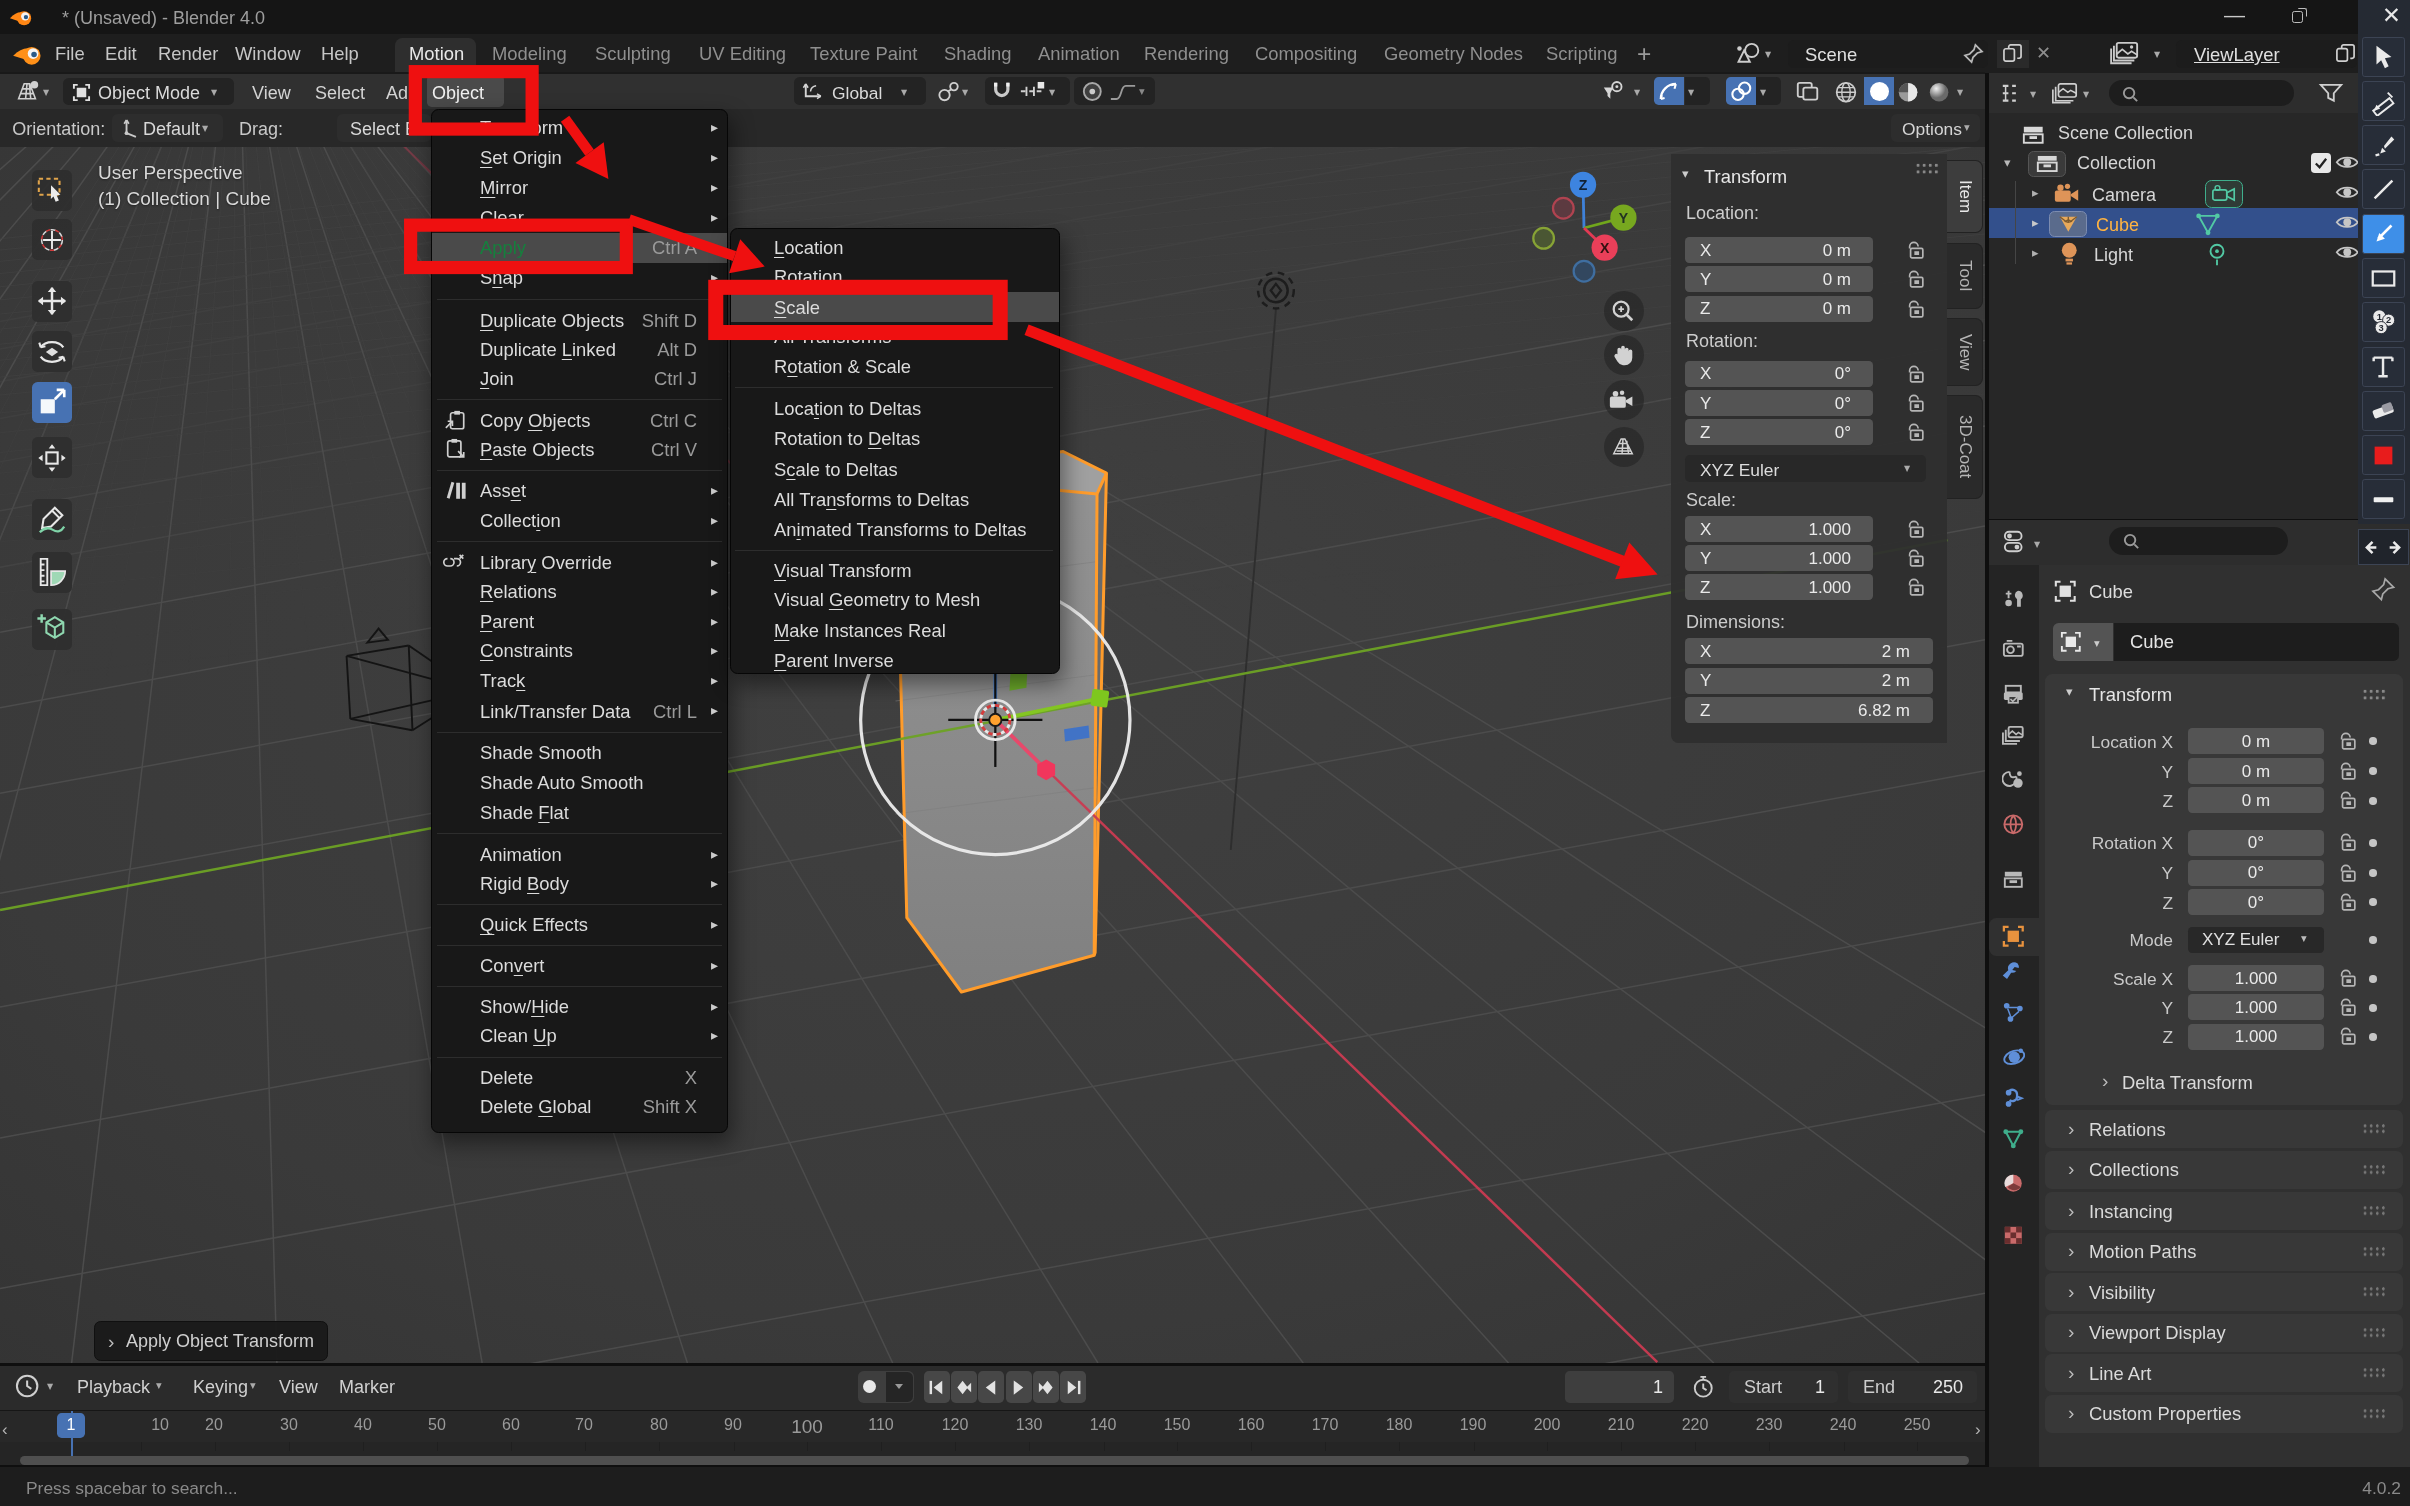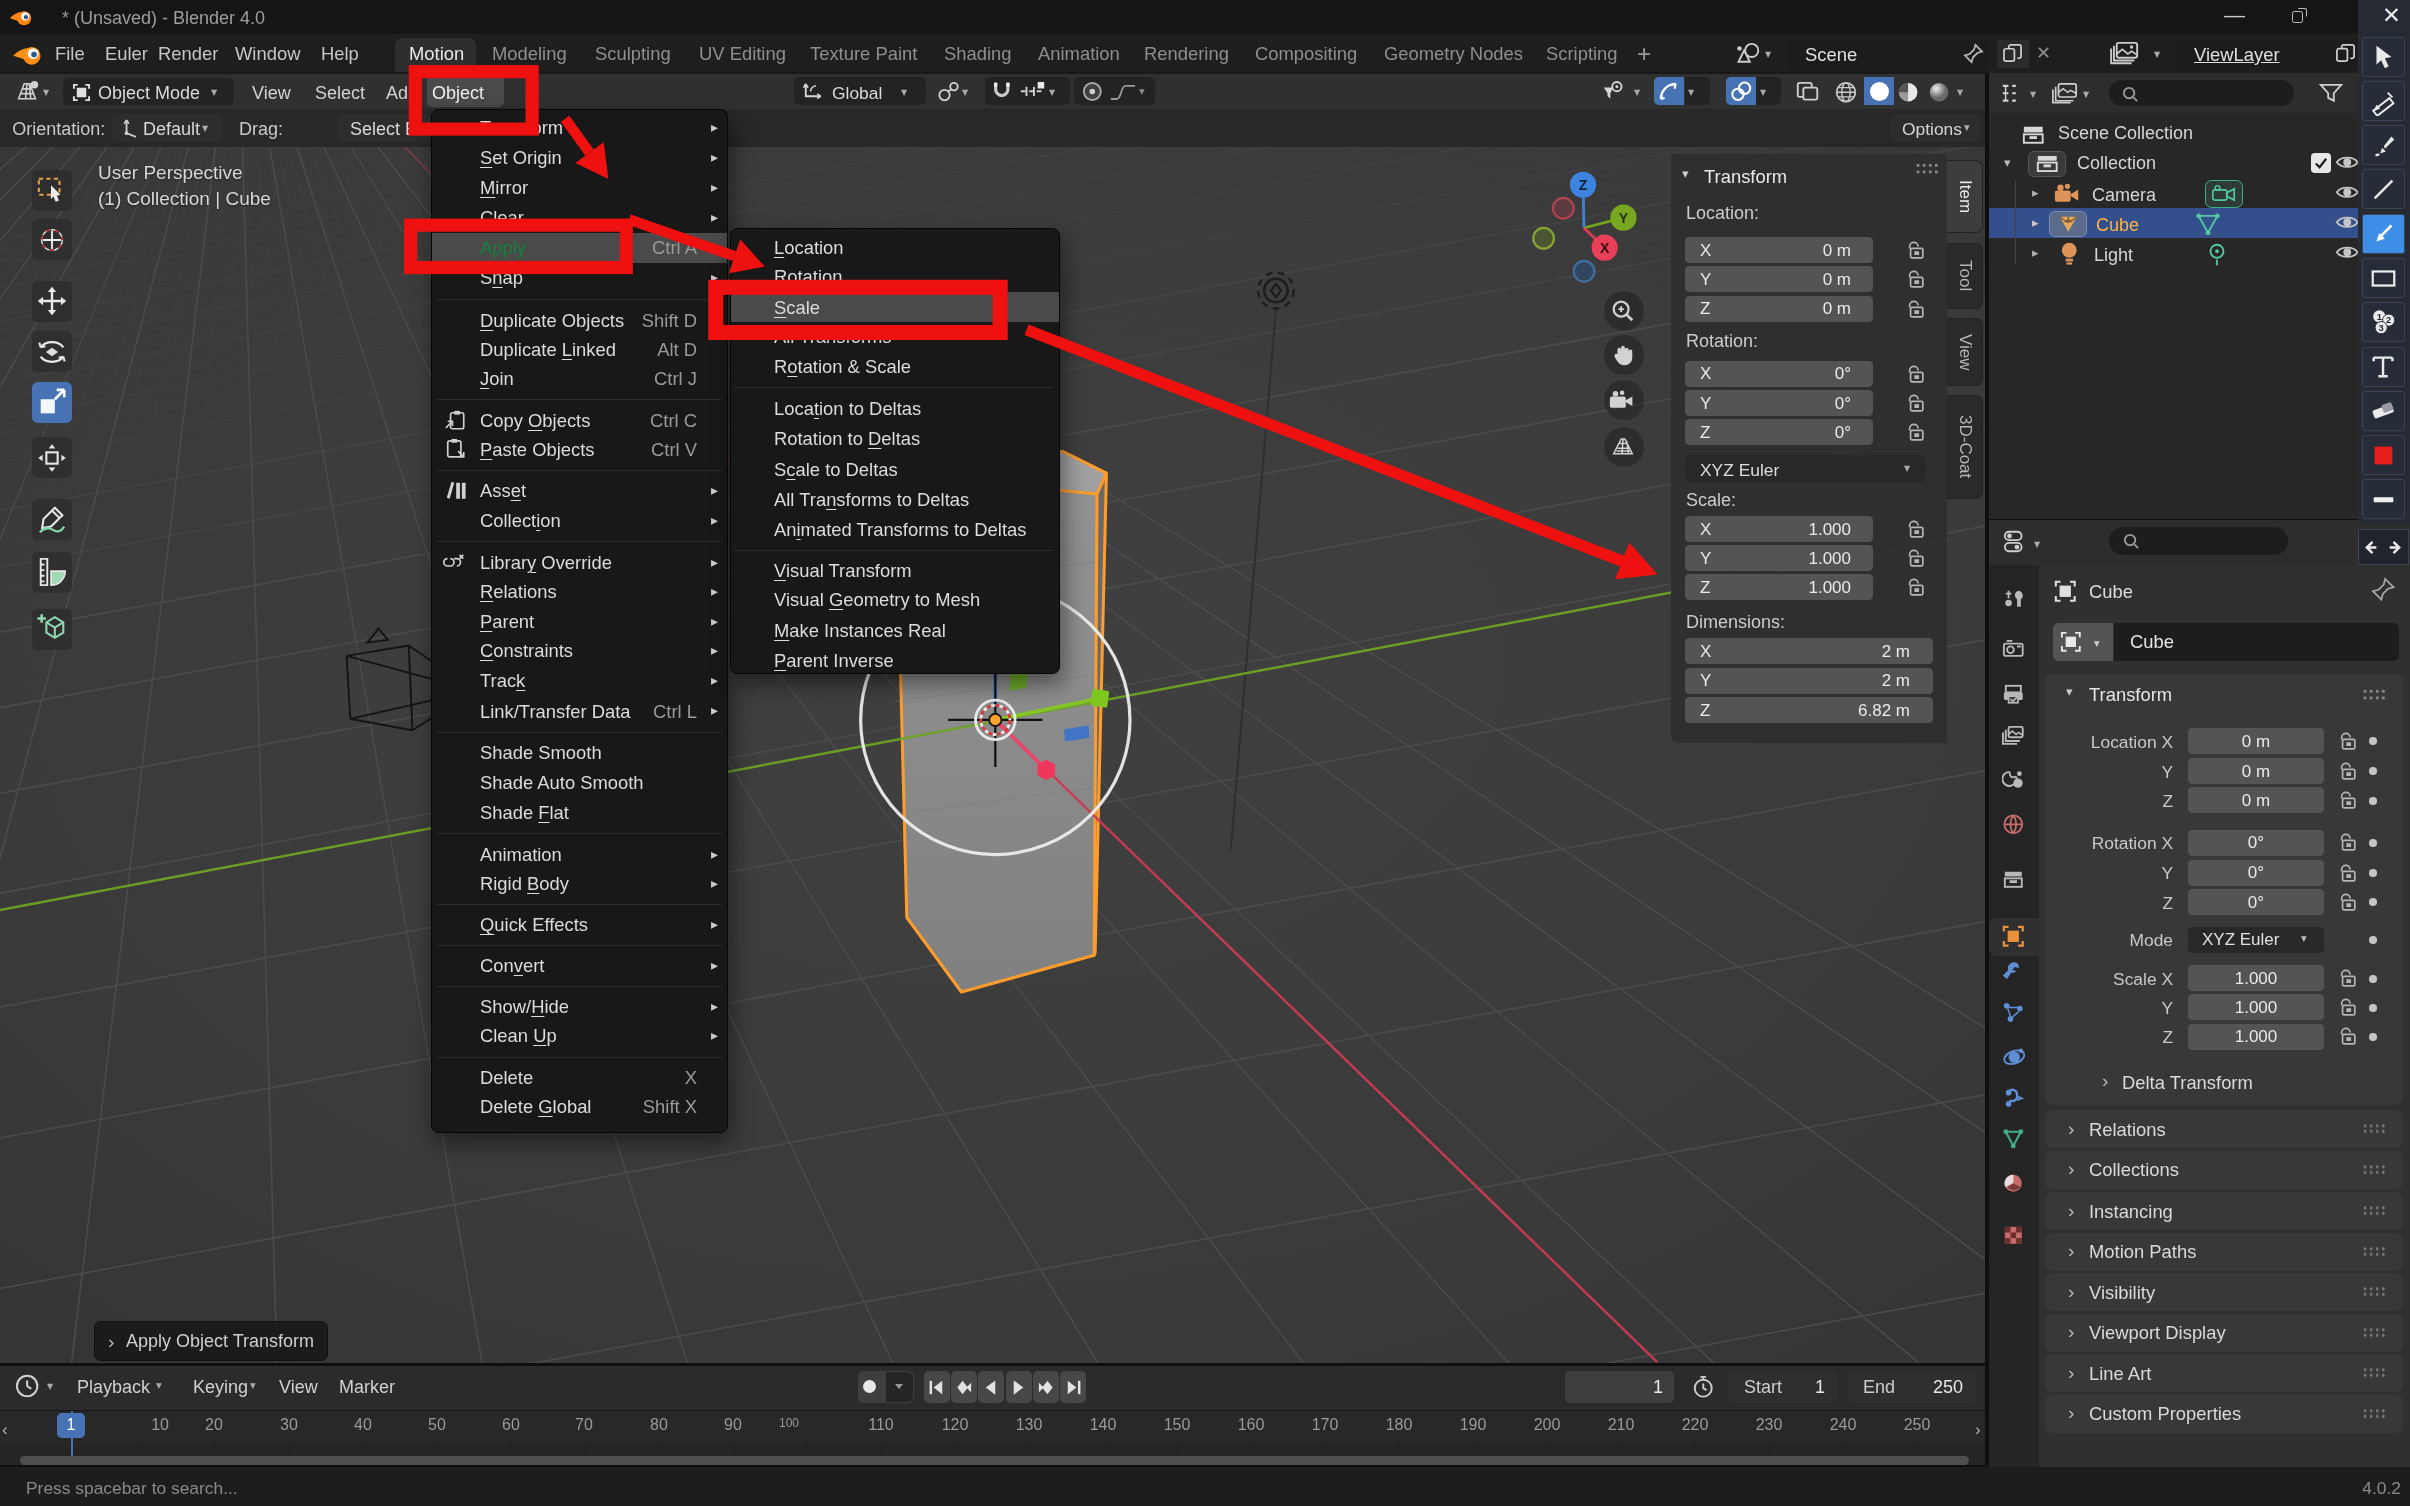--- a/index.html
+++ b/index.html
@@ -207,21 +207,21 @@
 <div class="abs" style="left:2292px;top:11.3px;width:11.3px;height:11.3px;border:1.5px solid #bdbdbd;border-radius:2.4px"></div>
 <div class="abs" style="left:2296px;top:7.5px;width:11.3px;height:11.3px;border:1.5px solid #bdbdbd;border-radius:2.4px;border-bottom:none;border-left:none;clip-path:polygon(20% 0, 100% 0, 100% 80%, 82% 80%, 82% 18%, 20% 18%)"></div>
 <div class="abs " style="left:0px;top:34px;width:2411px;height:40px;background:#1e1e1e"></div>
 <svg class="abs" style="left:11.3px;top:41px" width="34" height="26" viewBox="0 0 36 28">
       <path d="M2 16 C8 10 14 7 20 8 L30 10 L22 22 Z" fill="#ff9018"></path>
       <circle cx="22" cy="16" r="9.5" fill="#ff9018"></circle>
       <circle cx="23.5" cy="13.5" r="5.8" fill="#f4f4f4"></circle>
       <circle cx="24.5" cy="14.5" r="3" fill="#2a5a87"></circle>
     </svg>
 <div class="abs " style="left:55px;top:43px;font-size:18.4px;color:#c6c6c6;white-space:nowrap;">File</div>
-<div class="abs " style="left:105px;top:43px;font-size:18.4px;color:#c6c6c6;white-space:nowrap;">Euler</div>
+<div class="abs " style="left:105px;top:43px;font-size:18.4px;color:#c6c6c6;white-space:nowrap;">Edit</div>
 <div class="abs " style="left:158px;top:43px;font-size:18.4px;color:#c6c6c6;white-space:nowrap;">Render</div>
 <div class="abs " style="left:235px;top:43px;font-size:18.4px;color:#c6c6c6;white-space:nowrap;">Window</div>
 <div class="abs " style="left:321px;top:43px;font-size:18.4px;color:#c6c6c6;white-space:nowrap;">Help</div>
 <div class="abs" style="left:395px;top:38px;width:81px;height:36px;background:#2e2e2e;border-radius:7.5px 7.5px 0 0"></div>
 <div class="abs " style="left:409px;top:43px;font-size:18.4px;color:#e8e8e8;white-space:nowrap;">Motion</div>
 <div class="abs " style="left:492px;top:43px;font-size:18.4px;color:#8f8f8f;white-space:nowrap;">Modeling</div>
 <div class="abs " style="left:595px;top:43px;font-size:18.4px;color:#8f8f8f;white-space:nowrap;">Sculpting</div>
 <div class="abs " style="left:699px;top:43px;font-size:18.4px;color:#8f8f8f;white-space:nowrap;">UV Editing</div>
 <div class="abs " style="left:810px;top:43px;font-size:18.4px;color:#8f8f8f;white-space:nowrap;">Texture Paint</div>
 <div class="abs " style="left:944px;top:43px;font-size:18.4px;color:#8f8f8f;white-space:nowrap;">Shading</div>
@@ -748,21 +748,21 @@
 <div class="abs" style="left:409px;top:1416px;width:56px;text-align:center;font-size:16px;color:#9a9a9a">50</div>
 <div class="abs" style="left:437px;top:1442px;width:1.4px;height:9.4px;background:#1f1f1f"></div>
 <div class="abs" style="left:483px;top:1416px;width:56px;text-align:center;font-size:16px;color:#9a9a9a">60</div>
 <div class="abs" style="left:511px;top:1442px;width:1.4px;height:9.4px;background:#1f1f1f"></div>
 <div class="abs" style="left:556px;top:1416px;width:56px;text-align:center;font-size:16px;color:#9a9a9a">70</div>
 <div class="abs" style="left:585px;top:1442px;width:1.4px;height:9.4px;background:#1f1f1f"></div>
 <div class="abs" style="left:631px;top:1416px;width:56px;text-align:center;font-size:16px;color:#9a9a9a">80</div>
 <div class="abs" style="left:659px;top:1442px;width:1.4px;height:9.4px;background:#1f1f1f"></div>
 <div class="abs" style="left:705px;top:1416px;width:56px;text-align:center;font-size:16px;color:#9a9a9a">90</div>
 <div class="abs" style="left:734px;top:1442px;width:1.4px;height:9.4px;background:#1f1f1f"></div>
-<div class="abs" style="left:779px;top:1416px;width:56px;font-size:12px;color:#9a9a9a">100</div>
+<div class="abs" style="left:779px;top:1416px;width:56px;text-align:center;font-size:19px;color:#9a9a9a">100</div>
 <div class="abs" style="left:807px;top:1442px;width:1.4px;height:9.4px;background:#1f1f1f"></div>
 <div class="abs" style="left:853px;top:1416px;width:56px;text-align:center;font-size:16px;color:#9a9a9a">110</div>
 <div class="abs" style="left:881px;top:1442px;width:1.4px;height:9.4px;background:#1f1f1f"></div>
 <div class="abs" style="left:927px;top:1416px;width:56px;text-align:center;font-size:16px;color:#9a9a9a">120</div>
 <div class="abs" style="left:955px;top:1442px;width:1.4px;height:9.4px;background:#1f1f1f"></div>
 <div class="abs" style="left:1001px;top:1416px;width:56px;text-align:center;font-size:16px;color:#9a9a9a">130</div>
 <div class="abs" style="left:1029px;top:1442px;width:1.4px;height:9.4px;background:#1f1f1f"></div>
 <div class="abs" style="left:1075px;top:1416px;width:56px;text-align:center;font-size:16px;color:#9a9a9a">140</div>
 <div class="abs" style="left:1104px;top:1442px;width:1.4px;height:9.4px;background:#1f1f1f"></div>
 <div class="abs" style="left:1149px;top:1416px;width:56px;text-align:center;font-size:16px;color:#9a9a9a">150</div>

